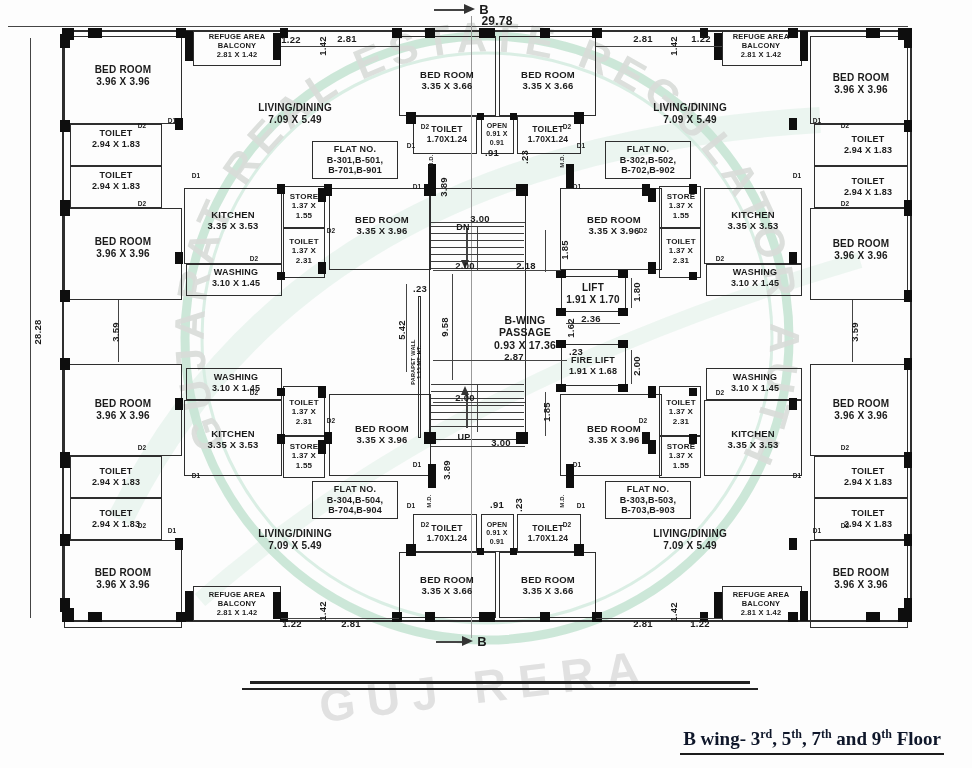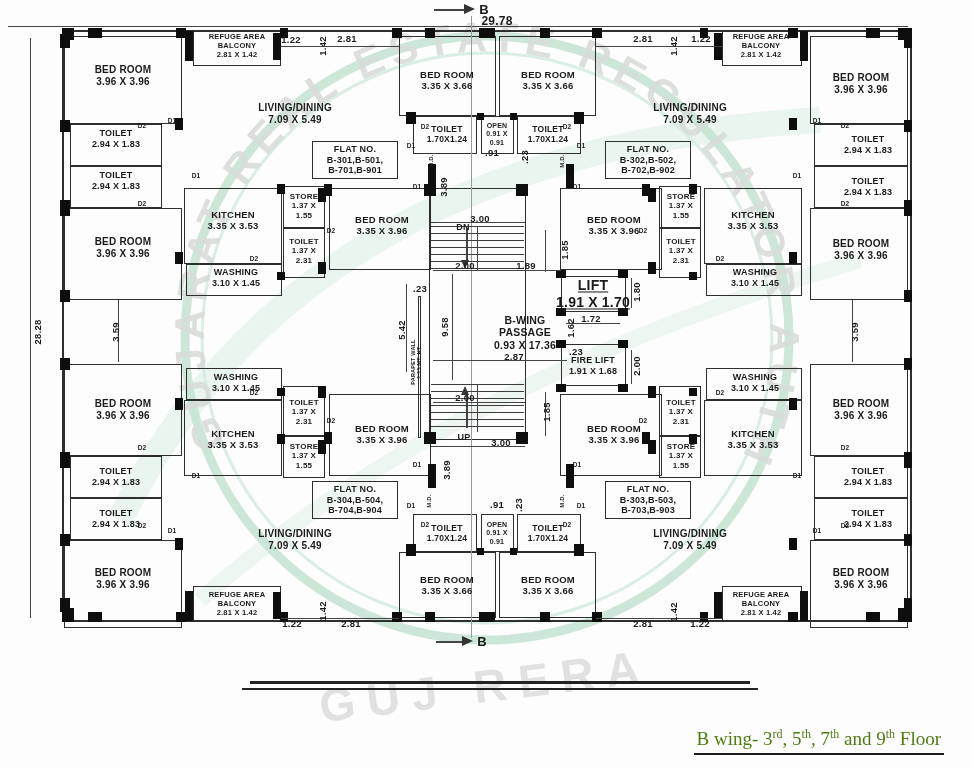--- a/index.html
+++ b/index.html
@@ -14,21 +14,21 @@
   .lbl{position:absolute;color:#1b1b1b;font-weight:700;text-align:center;white-space:pre-line;
        line-height:1.18;letter-spacing:0.2px;}
   .ah{position:absolute;width:0;height:0;}
   .ah-r{border-top:5px solid transparent;border-bottom:5px solid transparent;border-left:11px solid #333;}
   .ah-d{border-left:4px solid transparent;border-right:4px solid transparent;border-top:9px solid #333;}
   .ah-u{border-left:4px solid transparent;border-right:4px solid transparent;border-bottom:9px solid #333;}
   #title{position:absolute;left:160px;top:650px;width:660px;z-index:3;text-align:center;
          font-size:23px;font-weight:bold;color:#161616;letter-spacing:0.5px;}
   .tul{position:absolute;background:#222;z-index:3;}
   #note{position:absolute;right:28px;top:727px;z-index:3;font-family:"Liberation Serif",serif;
-        font-weight:normal;font-size:19px;color:#4d7c0f;border-bottom:2.5px solid #1c1c1c;
+        font-weight:bold;font-size:19px;color:#0f172a;border-bottom:2.5px solid #1c1c1c;
         padding:0 3px 3px 3px;}
   #note sup{font-size:12px;}
 </style>
 </head>
 <body>
 
 <div id="stage">
 
   <svg id="wm" width="972" height="768" viewBox="0 0 972 768">
     <g fill="none">
@@ -271,21 +271,21 @@
 3.35 X 3.66</div>
       <div class="lbl" style="left: 548px; top: 80px; font-size: 9.5px; transform: translate(-50%, -50%);">BED ROOM
 3.35 X 3.66</div>
       <div class="lbl" style="left: 447px; top: 134px; font-size: 8.5px; transform: translate(-50%, -50%);">TOILET
 1.70X1.24</div>
       <div class="lbl" style="left: 497px; top: 134px; font-size: 7px; transform: translate(-50%, -50%);">OPEN
 0.91 X
 0.91</div>
       <div class="lbl" style="left: 548px; top: 134px; font-size: 8.5px; transform: translate(-50%, -50%);">TOILET
 1.70X1.24</div>
-      <div class="lbl" style="left: 593px; top: 294px; font-size: 14px; transform: translate(-50%, -50%); text-decoration: underline;">LIFT
+      <div class="lbl" style="left: 593px; top: 294px; font-size: 10px; transform: translate(-50%, -50%);">LIFT
 1.91 X 1.70</div>
       <div class="lbl" style="left: 525px; top: 333px; font-size: 10.5px; transform: translate(-50%, -50%);">B-WING
 PASSAGE
 0.93 X 17.36</div>
       <div class="lbl" style="left: 593px; top: 366px; font-size: 9px; transform: translate(-50%, -50%);">FIRE LIFT
 1.91 X 1.68</div>
       <div class="lbl" style="left: 614px; top: 225px; font-size: 9.5px; transform: translate(-50%, -50%);">BED ROOM
 3.35 X 3.96</div>
       <div class="lbl" style="left: 690px; top: 114px; font-size: 10px; transform: translate(-50%, -50%);">LIVING/DINING
 7.09 X 5.49</div>
@@ -404,29 +404,29 @@
       <div class="lbl" style="left: 519px; top: 505px; font-size: 9.5px; transform: translate(-50%, -50%) rotate(-90deg);">.23</div>
       <div class="lbl" style="left: 432px; top: 161px; font-size: 6px; transform: translate(-50%, -50%) rotate(-90deg);">M.D.</div>
       <div class="lbl" style="left: 563px; top: 161px; font-size: 6px; transform: translate(-50%, -50%) rotate(-90deg);">M.D.</div>
       <div class="lbl" style="left: 430px; top: 501px; font-size: 6px; transform: translate(-50%, -50%) rotate(-90deg);">M.D.</div>
       <div class="lbl" style="left: 563px; top: 501px; font-size: 6px; transform: translate(-50%, -50%) rotate(-90deg);">M.D.</div>
       <div class="lbl" style="left: 444px; top: 187px; font-size: 9.5px; transform: translate(-50%, -50%) rotate(-90deg);">3.89</div>
       <div class="lbl" style="left: 447px; top: 470px; font-size: 9.5px; transform: translate(-50%, -50%) rotate(-90deg);">3.89</div>
       <div class="lbl" style="left: 463px; top: 227px; font-size: 9px; transform: translate(-50%, -50%);">DN</div>
       <div class="lbl" style="left: 480px; top: 219px; font-size: 9.5px; transform: translate(-50%, -50%);">3.00</div>
       <div class="lbl" style="left: 465px; top: 266px; font-size: 9.5px; transform: translate(-50%, -50%);">2.00</div>
-      <div class="lbl" style="left: 526px; top: 266px; font-size: 9.5px; transform: translate(-50%, -50%);">1.89</div>
+      <div class="lbl" style="left: 526px; top: 266px; font-size: 9.5px; transform: translate(-50%, -50%);">2.18</div>
       <div class="lbl" style="left: 565px; top: 250px; font-size: 9.5px; transform: translate(-50%, -50%) rotate(-90deg);">1.85</div>
       <div class="lbl" style="left: 547px; top: 412px; font-size: 9.5px; transform: translate(-50%, -50%) rotate(-90deg);">1.85</div>
       <div class="lbl" style="left: 445px; top: 327px; font-size: 9.5px; transform: translate(-50%, -50%) rotate(-90deg);">9.58</div>
       <div class="lbl" style="left: 402px; top: 330px; font-size: 9.5px; transform: translate(-50%, -50%) rotate(-90deg);">5.42</div>
       <div class="lbl" style="left: 420px; top: 289px; font-size: 9.5px; transform: translate(-50%, -50%);">.23</div>
       <div class="lbl" style="left: 416px; top: 362px; font-size: 5.5px; transform: translate(-50%, -50%) rotate(-90deg);">PARAPET WALL
 1.15 MT. HT.</div>
-      <div class="lbl" style="left: 591px; top: 319px; font-size: 9.5px; transform: translate(-50%, -50%);">1.72</div>
+      <div class="lbl" style="left: 591px; top: 319px; font-size: 9.5px; transform: translate(-50%, -50%);">2.36</div>
       <div class="lbl" style="left: 571px; top: 328px; font-size: 9.5px; transform: translate(-50%, -50%) rotate(-90deg);">1.62</div>
       <div class="lbl" style="left: 637px; top: 292px; font-size: 9.5px; transform: translate(-50%, -50%) rotate(-90deg);">1.80</div>
       <div class="lbl" style="left: 637px; top: 366px; font-size: 9.5px; transform: translate(-50%, -50%) rotate(-90deg);">2.00</div>
       <div class="lbl" style="left: 576px; top: 352px; font-size: 9.5px; transform: translate(-50%, -50%);">.23</div>
       <div class="lbl" style="left: 514px; top: 357px; font-size: 9.5px; transform: translate(-50%, -50%);">2.87</div>
       <div class="lbl" style="left: 464px; top: 437px; font-size: 9px; transform: translate(-50%, -50%);">UP</div>
       <div class="lbl" style="left: 465px; top: 398px; font-size: 9.5px; transform: translate(-50%, -50%);">2.00</div>
       <div class="lbl" style="left: 501px; top: 443px; font-size: 9.5px; transform: translate(-50%, -50%);">3.00</div>
       <div class="lbl" style="left: 142px; top: 126px; font-size: 6.5px; transform: translate(-50%, -50%);">D2</div>
       <div class="lbl" style="left: 172px; top: 121px; font-size: 6.5px; transform: translate(-50%, -50%);">D1</div>

